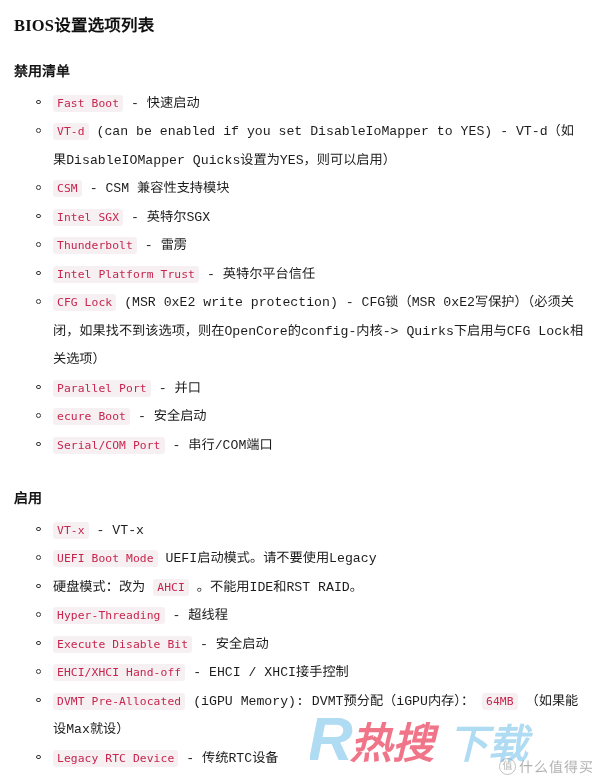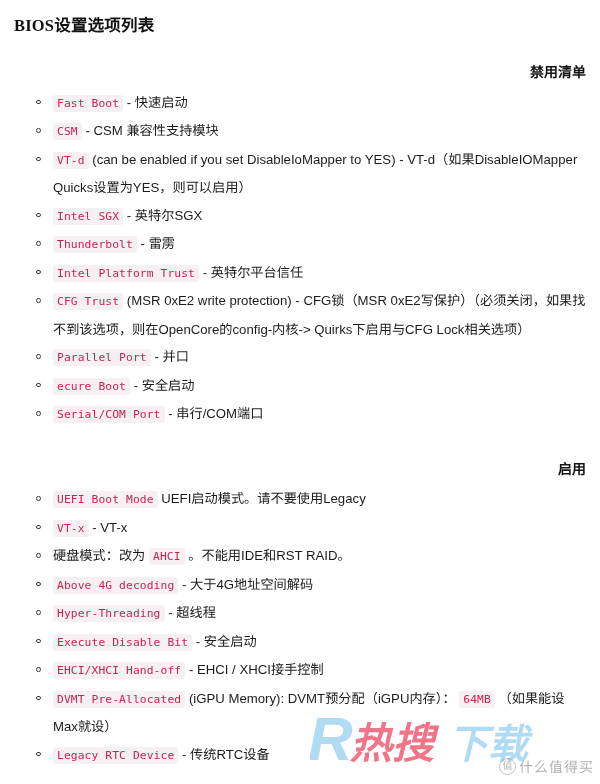--- a/index.html
+++ b/index.html
@@ -31,29 +31,28 @@
     font-family: "Liberation Serif", "DejaVu Serif", serif;
     font-size: 16.5px;
     font-weight: bold;
     color: #111111;
     margin: 4px 0 0 0;
     letter-spacing: .2px;
     line-height: 1.4;
   }
 
   h2.section-title {
-    font-family: Liberation Serif, serif;
+    font-family: Liberation Mono, monospace;
     font-size: 14px;
     font-weight: bold;
     color: #141414;
     margin: 26px 0 6px 0;
     line-height: 1.4;
-    text-align: right;
   }
-  h2.section-title.second { margin-top: 31px; margin-left: 25px; }
+  h2.section-title.second { margin-top: 31px; }
 
   ul.opt-list {
     list-style: none;
     margin: 0;
     padding: 0 0 0 39px;
   }
 
   ul.opt-list > li {
     position: relative;
     font-size: 13.2px;
@@ -80,21 +79,21 @@
     font-family: "DejaVu Sans Mono", "Liberation Mono", monospace;
     font-size: 11.3px;
     color: #c7254e;
     background-color: #f6f0f2;
     border-radius: 3px;
     padding: 2px 4px;
     white-space: nowrap;
     letter-spacing: .1px;
   }
 
-  .txt { font-family: Liberation Sans, sans-serif; }
+  .txt { font-family: Liberation Mono, monospace; }
 
   
   .watermark {
     position: absolute;
     right: 0px;
     bottom: -2px;
     width: 290px;
     height: 78px;
     z-index: 1;
     pointer-events: none;
@@ -147,37 +146,36 @@
   <span class="wm-sub-text">什么值得买</span>
 </div>
 
 <div class="page">
 
   <h1 class="doc-title">BIOS设置选项列表</h1>
 
   <h2 class="section-title">禁用清单</h2>
   <ul class="opt-list">
       <li><code class="tag">Fast Boot</code><span class="txt"> - 快速启动</span></li>
+      <li><code class="tag">VT-d</code><span class="txt"> (can be enabled if you set DisableIoMapper to YES) - VT-d（如果DisableIOMapper Quicks设置为YES，则可以启用）</span></li>
       <li><code class="tag">CSM</code><span class="txt"> - CSM 兼容性支持模块</span></li>
-      <li><code class="tag">VT-d</code><span class="txt"> (can be enabled if you set DisableIoMapper to YES) - VT-d（如果DisableIOMapper Quicks设置为YES，则可以启用）</span></li>
       <li><code class="tag">Intel SGX</code><span class="txt"> - 英特尔SGX</span></li>
       <li><code class="tag">Thunderbolt</code><span class="txt"> - 雷雳</span></li>
       <li><code class="tag">Intel Platform Trust</code><span class="txt"> - 英特尔平台信任</span></li>
-      <li><code class="tag">CFG Trust</code><span class="txt"> (MSR 0xE2 write protection) - CFG锁（MSR 0xE2写保护）（必须关闭，如果找不到该选项，则在OpenCore的config-内核-&gt; Quirks下启用与CFG Lock相关选项）</span></li>
+      <li><code class="tag">CFG Lock</code><span class="txt"> (MSR 0xE2 write protection) - CFG锁（MSR 0xE2写保护）（必须关闭，如果找不到该选项，则在OpenCore的config-内核-&gt; Quirks下启用与CFG Lock相关选项）</span></li>
       <li><code class="tag">Parallel Port</code><span class="txt"> - 并口</span></li>
       <li><code class="tag">ecure Boot</code><span class="txt"> - 安全启动</span></li>
       <li><code class="tag">Serial/COM Port</code><span class="txt"> - 串行/COM端口</span></li>
     </ul>
 
   <h2 class="section-title second">启用</h2>
   <ul class="opt-list">
+      <li><code class="tag">VT-x</code><span class="txt"> - VT-x</span></li>
       <li><code class="tag">UEFI Boot Mode</code><span class="txt"> UEFI启动模式。请不要使用Legacy</span></li>
-      <li><code class="tag">VT-x</code><span class="txt"> - VT-x</span></li>
       <li><span class="txt">硬盘模式：改为 </span><code class="tag">AHCI</code><span class="txt"> 。不能用IDE和RST RAID。</span></li>
-      <li><code class="tag">Above 4G decoding</code><span class="txt"> - 大于4G地址空间解码</span></li>
       <li><code class="tag">Hyper-Threading</code><span class="txt"> - 超线程</span></li>
       <li><code class="tag">Execute Disable Bit</code><span class="txt"> - 安全启动</span></li>
       <li><code class="tag">EHCI/XHCI Hand-off</code><span class="txt"> - EHCI / XHCI接手控制</span></li>
       <li><code class="tag">DVMT Pre-Allocated</code><span class="txt"> (iGPU Memory): DVMT预分配（iGPU内存）： </span><code class="tag">64MB</code><span class="txt"> （如果能设Max就设）</span></li>
       <li><code class="tag">Legacy RTC Device</code><span class="txt"> - 传统RTC设备</span></li>
     </ul>
 
 </div>
 
 </body></html>

